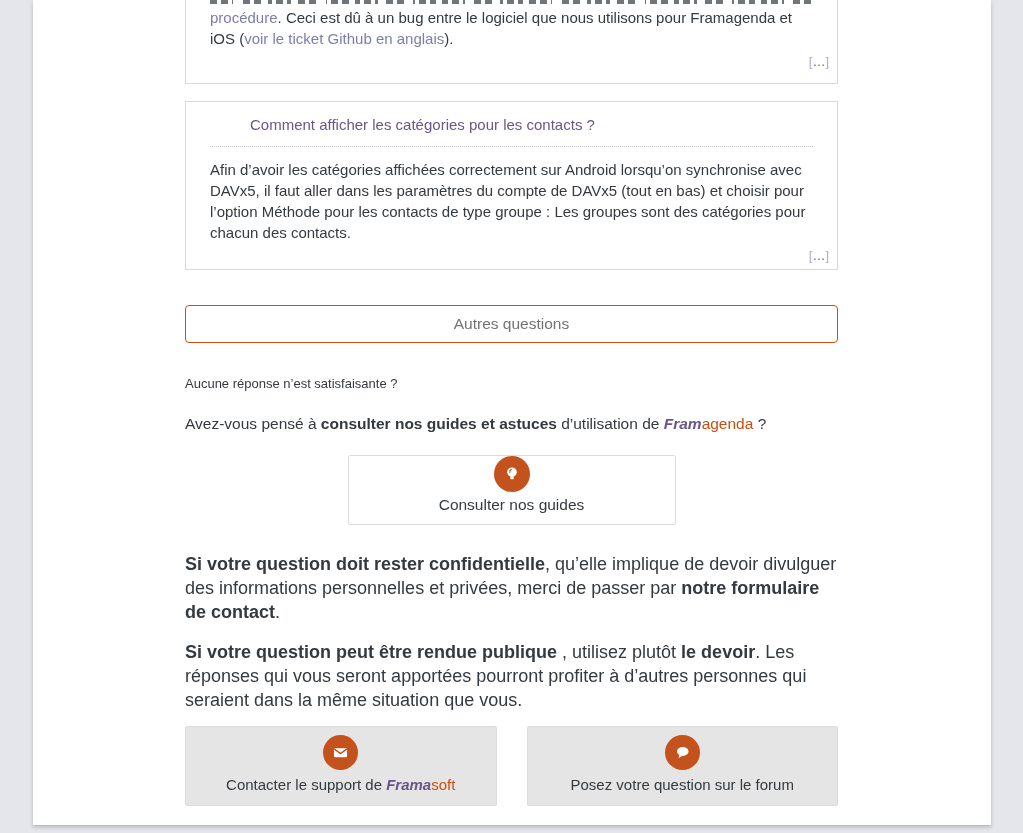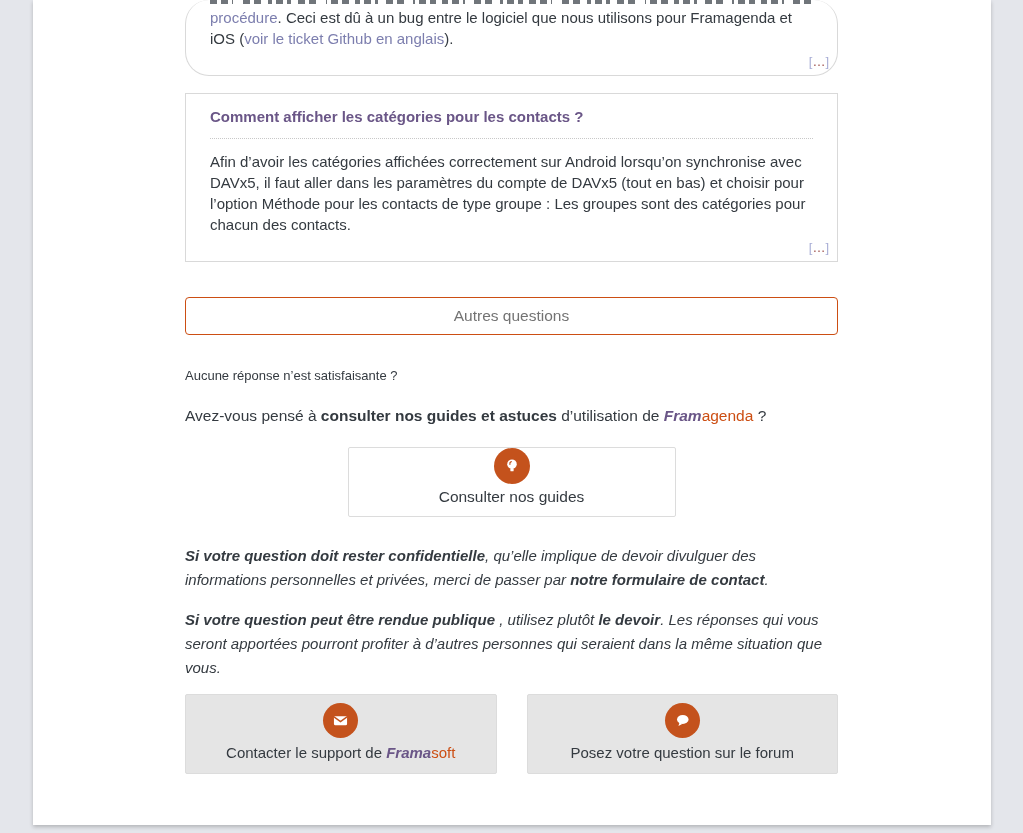--- a/index.html
+++ b/index.html
@@ -17,42 +17,43 @@
     box-shadow:0 2px 4px rgba(0,0,0,.22);
     overflow:hidden;
   }
   .content { width:653px; margin:0 auto; }
 
   
   .faq-card {
     border:1px solid #d9d9d9;
     background:#fff;
   }
-  .faq-card.clipped { border-top:none; padding:0 24px 6px;border-radius:24px; }
+  .faq-card.clipped { border-top:none; padding:0 24px 14px; }
   .clip-strip {
     height:4px; width:100%;
     background:
       repeating-linear-gradient(90deg, transparent 0 23px, #fff 23px 29px),
       repeating-linear-gradient(90deg, #4d535a 0 7px, transparent 7px 11px);
     opacity:.8;
   }
   .card-text {
     margin-top:3px;
     font-size:15px; line-height:21px;
     color:#343a40;
   }
   .card-more { text-align:right; margin:5px -16px 0 0; line-height:14px; }
   .card-more a { font-size:13px; text-decoration:none; cursor:pointer; }
   .brk  { color:#a9aed6; }
   .dots { color:#9e4f4a; }
 
   .faq-card.full { margin-top:17px; padding:14px 24px 6px; }
   .faq-question {
-    font-size:15px; font-weight:bold;
+    font-size:15px; font-weight:normal;
     color:#6a5687;
+    margin-left:40px;
   }
   .dotted-sep {
     border:none; border-top:1px dotted #c8c8c8;
     margin:13px 0 12px;
   }
 
   a.inline-link { color:#7c7eae; text-decoration:none; cursor:pointer; }
 
   
   .other-btn {
@@ -83,21 +84,21 @@
     text-decoration:none; color:#343a40;
   }
   .icon-circle {
     width:36px; height:36px; border-radius:50%;
     background:#c4521c;
     display:inline-flex; align-items:center; justify-content:center;
     vertical-align:middle;
   }
   .guides-label { margin-top:4px; font-size:15.5px; line-height:18px; }
 
-  .para   { font-size:15px; line-height:24px;font-style:italic; }
+  .para   { font-size:18px; line-height:24px; }
   .para-1 { margin-top:27px; }
   .para-2 { margin-top:16px; }
 
   
   .cards-row { display:flex; gap:30px; margin-top:14px; }
   .action-card {
     flex:1;
     padding:8px 0 11px;
     background:#e5e5e5;
     border:1px solid #dcdcdc; border-radius:2px;

